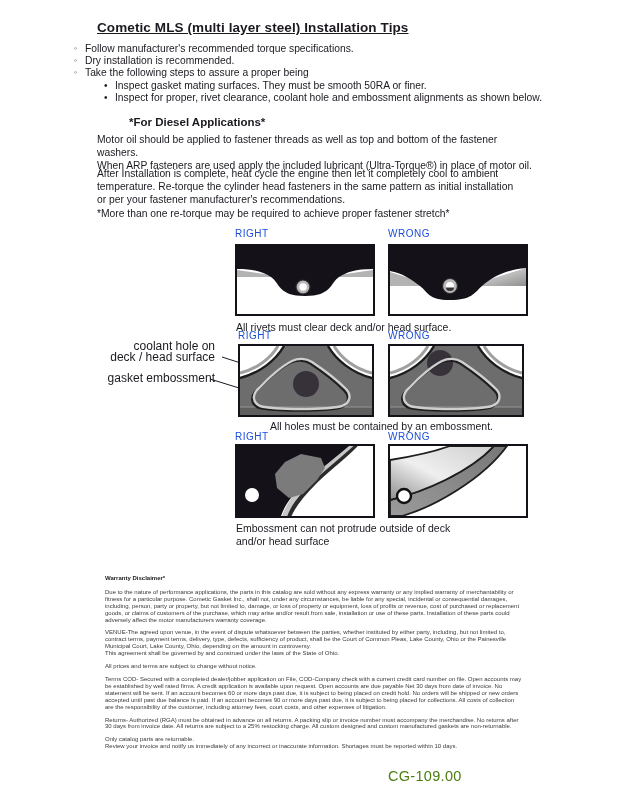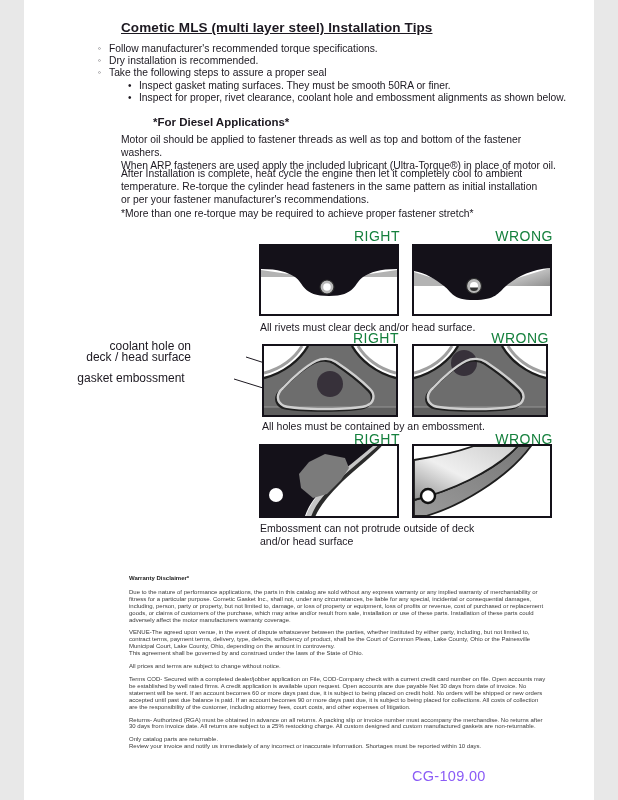--- a/index.html
+++ b/index.html
@@ -1,74 +1,74 @@
 <!DOCTYPE html>
 <html><head>
 <meta charset="utf-8">
 <style>
   html,body{margin:0;padding:0;background:#e8e8e8;}
   .page{
-    position:relative;width:570px;height:800px;margin:0 auto;background:#ffffff;
+    position:relative;width:618px;height:800px;margin:0 auto;background:#ffffff;
     font-family:"Liberation Sans","DejaVu Sans",sans-serif;color:#1c1820;overflow:hidden;
   }
   .abs{position:absolute;}
   .pre{white-space:pre-line;}
   .title{
     left:97px;top:20px;font-size:13.5px;font-weight:bold;
     text-decoration:underline;letter-spacing:0.1px;
   }
   .bullets{left:74px;top:43px;font-size:10.3px;line-height:12.2px;width:470px;}
   .b-row{display:flex;}
   .b-dot{width:11px;flex:0 0 11px;font-size:8px;line-height:12.2px;}
   .b-sub{margin-left:30px;}
   .b-sub .b-dot{font-size:10px;}
   .h2{left:97px;top:116px;font-size:11.5px;font-weight:bold;margin-left:32px;}
   .para{left:97px;width:436px;font-size:10.3px;line-height:13px;}
   .p1{top:133px;} .p2{top:167px;} .p3{top:207px;}
-  .rw-label{top:0;font-size:14px;text-align:right;width:141px;letter-spacing:0.5px;color:#15803d;}
+  .rw-label{top:0;font-size:10px;text-align:left;width:141px;letter-spacing:0.5px;color:#1d4ed8;}
   .panel{border:2.5px solid #141119;background:#fff;}
   .panel svg{display:block;}
   .cap{font-size:10.5px;line-height:12.5px;color:#1c1820;}
   .row1-label-r{left:235px;top:228px;} .row1-label-w{left:388px;top:228px;}
   .row1-panel-r{left:235px;top:244px;} .row1-panel-w{left:388px;top:244px;}
   .row1-cap{left:236px;top:321px;width:300px;}
   .row2-label-r{left:238px;top:330px;width:137px;} .row2-label-w{left:388px;top:330px;width:137px;}
   .row2-panel-r{left:238px;top:344px;} .row2-panel-w{left:388px;top:344px;}
-  .row2-cap{left:238px;top:420px;width:287px;}
+  .row2-cap{left:238px;top:420px;width:287px;text-align:center;}
   .side-label{right:403px;text-align:right;font-size:12px;line-height:11px;color:#1c1820;}
   .lbl-coolant{top:341px;width:120px;}
-  .lbl-emboss{top:373px;width:120px;text-align:center;}
+  .lbl-emboss{top:373px;width:120px;}
   .leader-svg{left:110px;top:336px;}
   .row3-label-r{left:235px;top:431px;} .row3-label-w{left:388px;top:431px;}
   .row3-panel-r{left:235px;top:444px;} .row3-panel-w{left:388px;top:444px;}
   .row3-cap{left:236px;top:522px;width:300px;}
   .legal{left:105px;top:575px;width:428px;font-size:6px;line-height:6.9px;color:#3a3a3a;}
   .legal .lg-h{font-weight:bold;margin:0 0 7px 0;color:#222;}
   .legal p{margin:0 0 6px 0;}
-  .footer-code{left:388px;top:768px;font-size:14.5px;letter-spacing:0.3px;color:#8b5cf6;}
+  .footer-code{left:388px;top:768px;font-size:14.5px;letter-spacing:0.3px;color:#4d7c0f;}
 </style>
 </head>
 <body>
 
 <div class="page">
 
   <div class="abs title">Cometic MLS (multi layer steel) Installation Tips</div>
 
   <div class="abs bullets">
     <div class="b-row">
       <span class="b-dot">◦</span>
       <span>Follow manufacturer's recommended torque specifications.</span>
     </div>
     <div class="b-row">
       <span class="b-dot">◦</span>
       <span>Dry installation is recommended.</span>
     </div>
     <div class="b-row">
       <span class="b-dot">◦</span>
-      <span>Take the following steps to assure a proper seal</span>
+      <span>Take the following steps to assure a proper being</span>
     </div>
     <div class="b-row b-sub">
       <span class="b-dot">•</span>
       <span>Inspect gasket mating surfaces.  They must be smooth 50RA or finer.</span>
     </div>
     <div class="b-row b-sub">
       <span class="b-dot">•</span>
       <span>Inspect for proper, rivet clearance, coolant hole and embossment alignments as shown below.</span>
     </div>
   </div>

